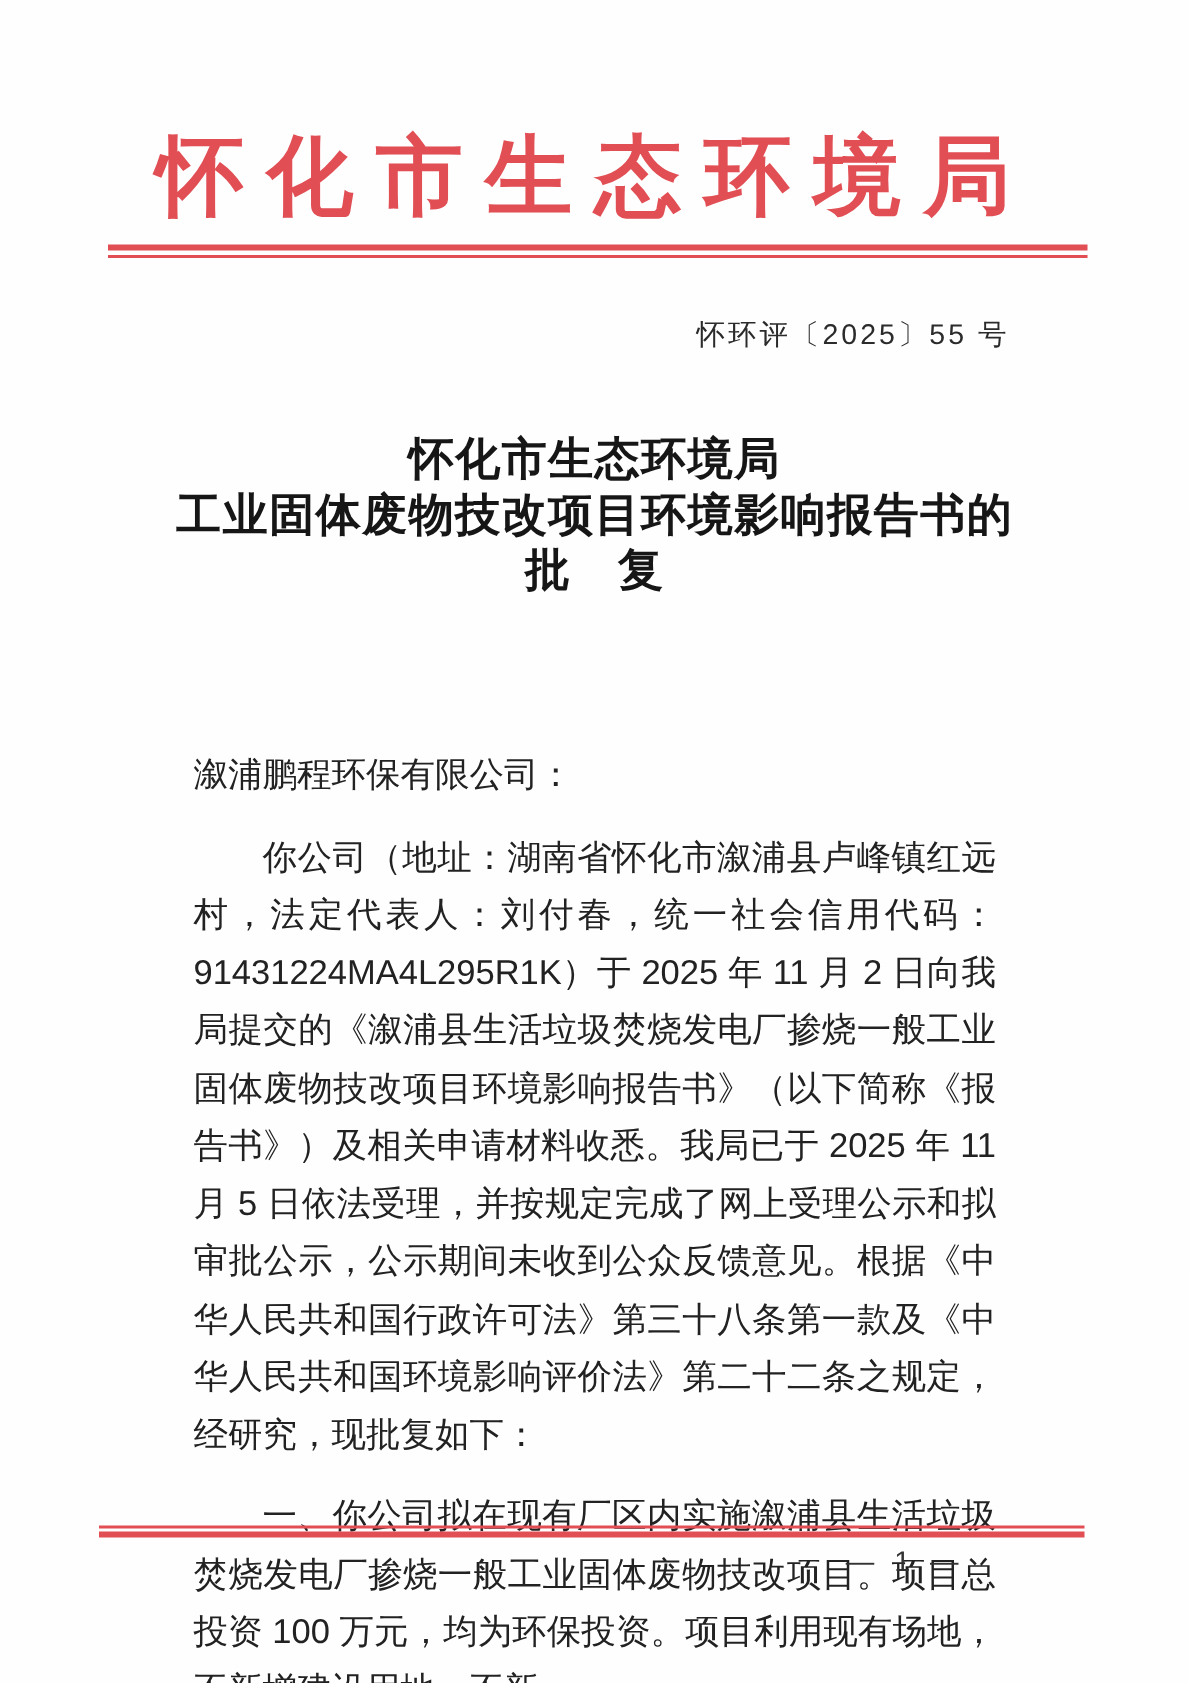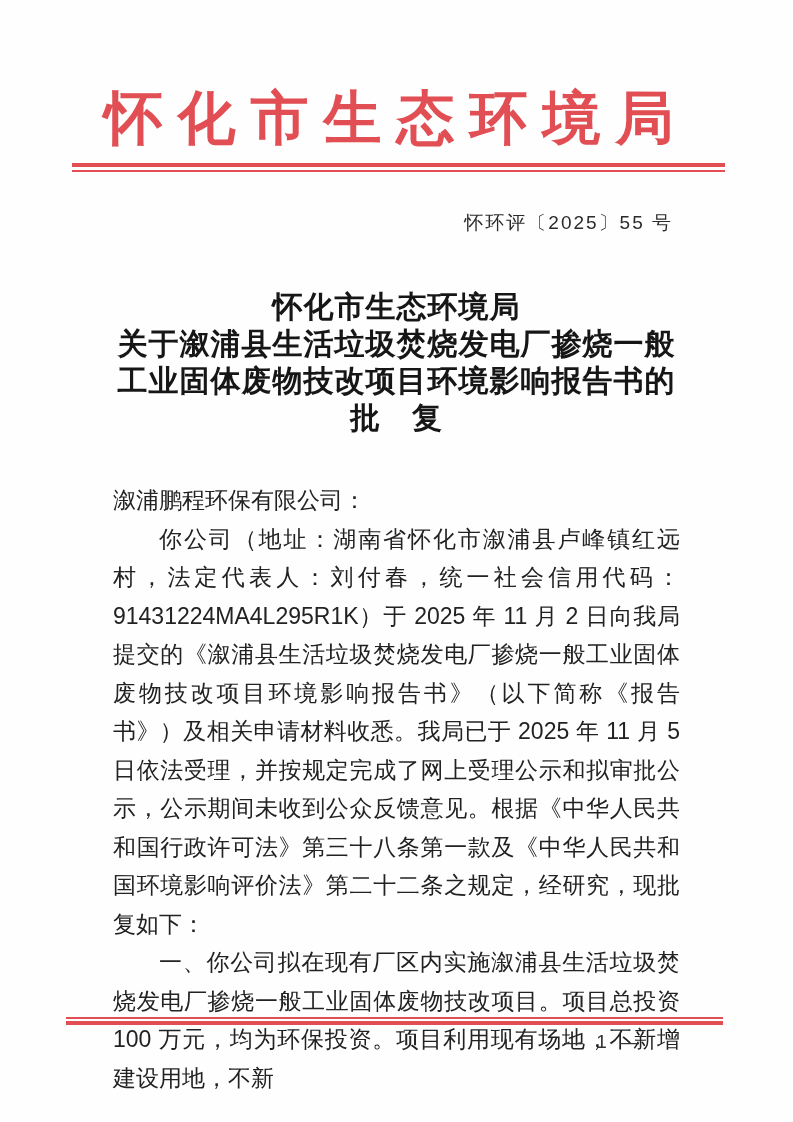--- a/index.html
+++ b/index.html
@@ -73,21 +73,21 @@
     position: absolute;
     top: 481px;
     left: 113px;
     width: 567px;
     color: #222222;
     font-size: 23px;
     line-height: 38.5px;
     text-align: justify;
     text-justify: inter-ideograph;
   }
-  .doc-body p { margin: 0; padding: 0; }
+  .doc-body p { margin: 16px; padding: 0; }
   .doc-body .salutation { text-indent: 0; }
   .doc-body .para { text-indent: 2em; }
 
   
   .rule-bottom {
     position: absolute;
     top: 1017px;
     left: 66px;
     right: 70px;
   }
@@ -116,21 +116,20 @@
   <div class="rule-top">
     <div class="thick"></div>
     <div class="gap"></div>
     <div class="thin"></div>
   </div>
 
   <div class="doc-number">怀环评〔2025〕55 号</div>
 
   <div class="doc-title">
     <div>怀化市生态环境局</div>
-    <div>关于溆浦县生活垃圾焚烧发电厂掺烧一般</div>
     <div>工业固体废物技改项目环境影响报告书的</div>
     <div>批　复</div>
   </div>
 
   <div class="doc-body">
     <p class="salutation">溆浦鹏程环保有限公司：</p>
     <p class="para">你公司（地址：湖南省怀化市溆浦县卢峰镇红远村，法定代表人：刘付春，统一社会信用代码：91431224MA4L295R1K）于 2025 年 11 月 2 日向我局提交的《溆浦县生活垃圾焚烧发电厂掺烧一般工业固体废物技改项目环境影响报告书》（以下简称《报告书》）及相关申请材料收悉。我局已于 2025 年 11 月 5 日依法受理，并按规定完成了网上受理公示和拟审批公示，公示期间未收到公众反馈意见。根据《中华人民共和国行政许可法》第三十八条第一款及《中华人民共和国环境影响评价法》第二十二条之规定，经研究，现批复如下：</p>
     <p class="para">一、你公司拟在现有厂区内实施溆浦县生活垃圾焚烧发电厂掺烧一般工业固体废物技改项目。项目总投资 100 万元，均为环保投资。项目利用现有场地，不新增建设用地，不新</p>
   </div>
 

